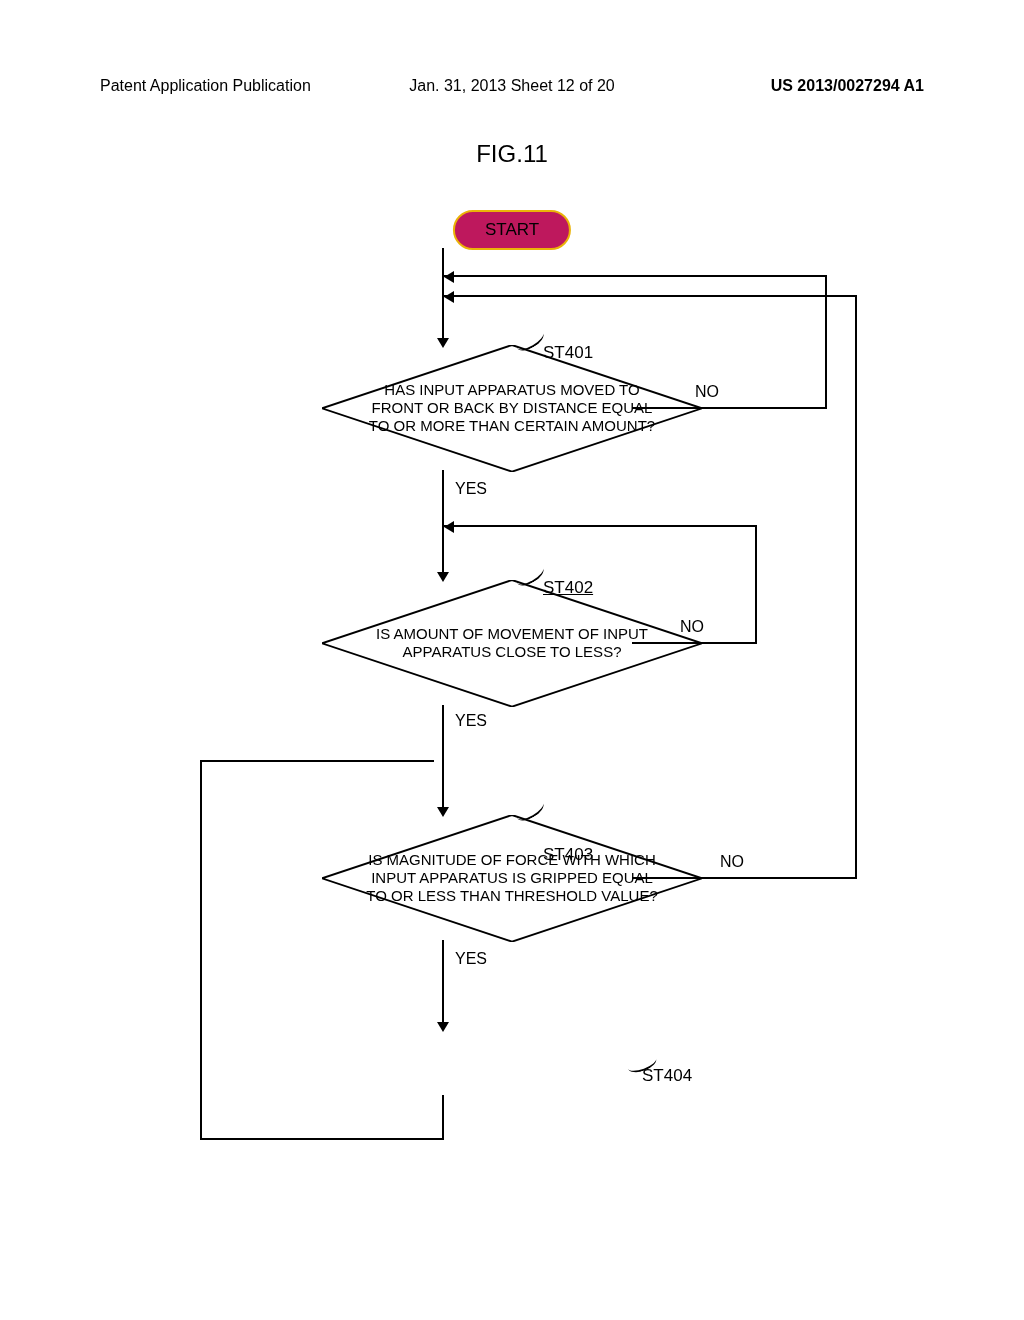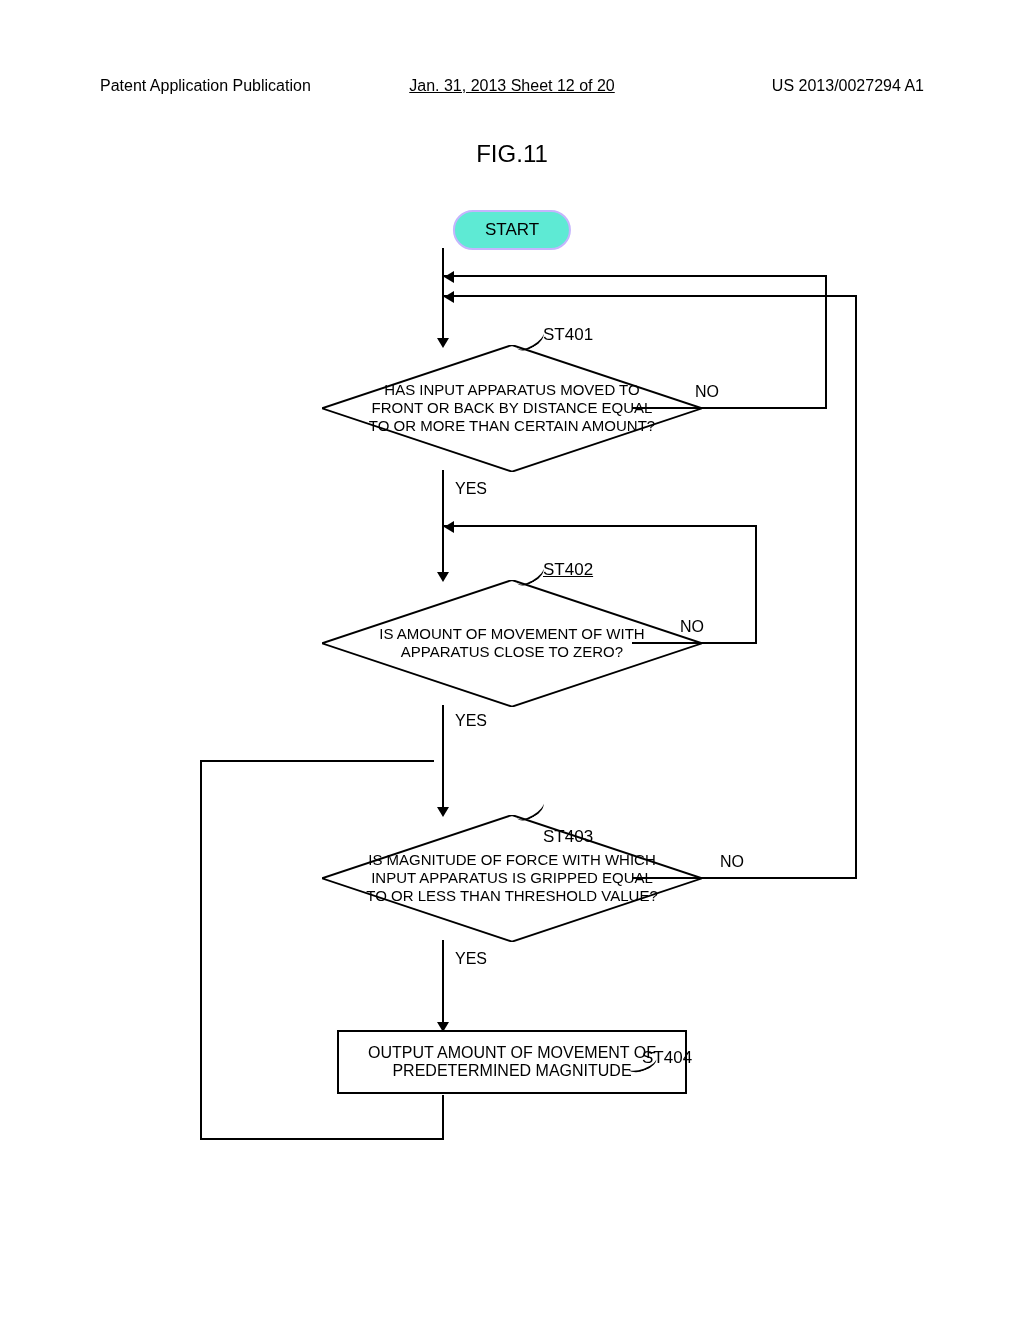--- a/index.html
+++ b/index.html
@@ -24,50 +24,49 @@
       justify-content: space-between;
       font-size: 16px;
     }
     .header-left {
       font-weight: normal;
     }
     .header-center {
       position: absolute;
       left: 50%;
       transform: translateX(-50%);
-      text-decoration: underline;
     }
     .header-right {
-      font-weight: normal;
+      font-weight: bold;
     }
     .fig-title {
       position: absolute;
       top: 140px;
       left: 50%;
       transform: translateX(-50%);
       font-size: 24px;
       font-weight: normal;
     }
     .flowchart {
       position: absolute;
       top: 200px;
       left: 0;
       width: 100%;
       height: 1100px;
     }
     .terminal {
       position: absolute;
       left: 50%;
       transform: translateX(-50%);
-      border: 2px solid #c4b5fd;
+      border: 2px solid #eab308;
       border-radius: 25px;
       padding: 8px 30px;
       font-size: 17px;
       text-align: center;
-      background: #5eead4;
+      background: #be185d;
     }
     .start {
       top: 10px;
     }
     .diamond-wrapper {
       position: absolute;
       left: 50%;
       transform: translateX(-50%);
       width: 380px;
     }
@@ -144,20 +143,21 @@
       width: 0;
       height: 0;
       border-top: 6px solid transparent;
       border-bottom: 6px solid transparent;
       border-right: 10px solid black;
       transform: translateY(-5px);
     }
     .step-label {
       position: absolute;
       font-size: 17px;
+      margin-top: 18px;
     }
     .curve {
       position: absolute;
       border: 2px solid black;
       border-radius: 50%;
       width: 30px;
       height: 15px;
       border-top: none;
       border-left: none;
       border-right: none;
@@ -200,21 +200,21 @@
 
   <div class="line vline" style="top:270px;left:442px;height:110px;"></div>
   <div class="arrow-down" style="top:372px;left:442px;"></div>
   <div class="label" style="top:280px;left:455px;">YES</div>
 
   <div class="diamond-wrapper diamond402">
     <div class="diamond">
       <svg viewBox="0 0 300 100" preserveAspectRatio="none">
         <polygon points="150,0 300,50 150,100 0,50" fill="white" stroke="black" stroke-width="1.5"></polygon>
       </svg>
-      <div class="diamond-text">IS AMOUNT OF MOVEMENT OF WITH APPARATUS CLOSE TO ZERO?</div>
+      <div class="diamond-text">IS AMOUNT OF MOVEMENT OF INPUT APPARATUS CLOSE TO LESS?</div>
     </div>
   </div>
   <div class="step-label" style="top:360px;left:543px;text-decoration:underline;">ST402</div>
   <div class="curve" style="top:368px;left:515px;transform:rotate(-30deg);"></div>
 
   <div class="line hline" style="top:442px;left:632px;width:125px;"></div>
   <div class="line vline" style="top:325px;left:755px;height:119px;"></div>
   <div class="line hline" style="top:325px;left:443px;width:314px;"></div>
   <div class="arrow-left" style="top:326px;left:444px;"></div>
   <div class="label" style="top:418px;left:680px;">NO</div>
@@ -237,21 +237,20 @@
   <div class="line hline" style="top:677px;left:632px;width:225px;"></div>
   <div class="line vline" style="top:95px;left:855px;height:584px;"></div>
   <div class="line hline" style="top:95px;left:443px;width:414px;"></div>
   <div class="arrow-left" style="top:96px;left:444px;"></div>
   <div class="label" style="top:653px;left:720px;">NO</div>
 
   <div class="line vline" style="top:740px;left:442px;height:90px;"></div>
   <div class="arrow-down" style="top:822px;left:442px;"></div>
   <div class="label" style="top:750px;left:455px;">YES</div>
 
-  <div class="process-box process404">OUTPUT AMOUNT OF MOVEMENT OF PREDETERMINED MAGNITUDE</div>
   <div class="step-label" style="top:848px;left:642px;">ST404</div>
   <div class="curve" style="top:856px;left:627px;transform:rotate(-20deg);"></div>
 
   <div class="line vline" style="top:895px;left:442px;height:45px;"></div>
   <div class="line hline" style="top:938px;left:200px;width:244px;"></div>
   <div class="line vline" style="top:560px;left:200px;height:380px;"></div>
   <div class="line hline" style="top:560px;left:200px;width:234px;"></div>
 
 </div>
 

